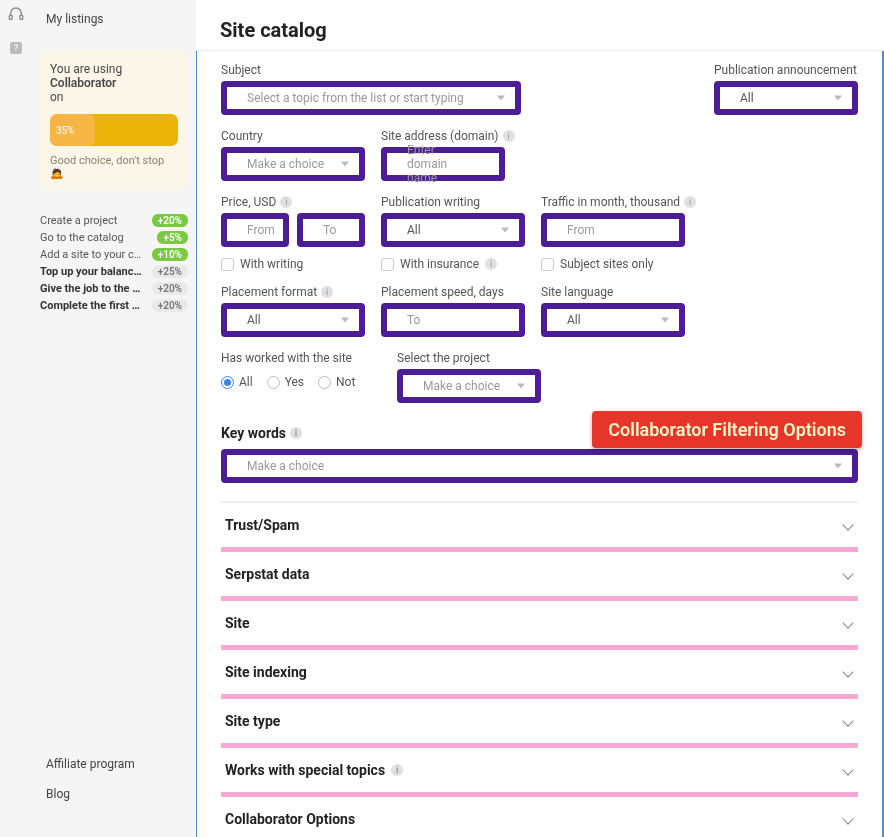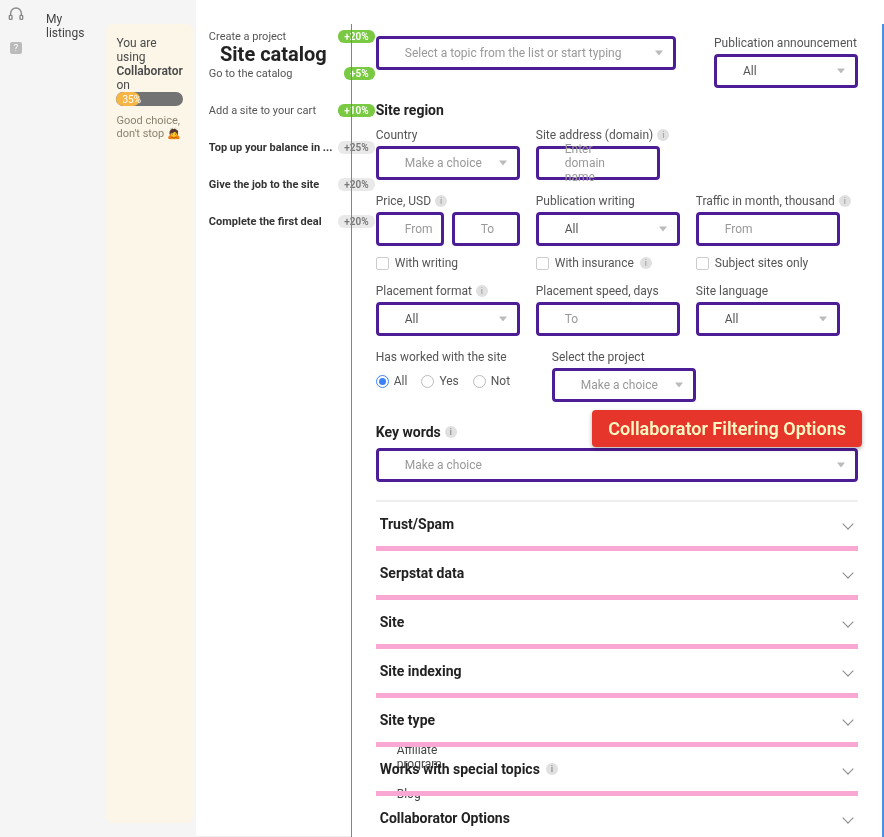--- a/index.html
+++ b/index.html
@@ -23,72 +23,72 @@
     padding-top: 6px;
     gap: 18px;
   }
   .rail-icon { width: 16px; height: 16px; color: #888; }
   
   .sidebar {
     width: 164px;
     background: #f5f5f5;
     padding: 6px 0 14px 0;
     display: flex;
-    flex-direction: row;
+    flex-direction: column;
     font-size: 12px;
   }
   .nav-item { padding: 6px 14px; color: #444; cursor: pointer; }
   .promo-card {
     margin: 18px 8px 0 8px;
     background: #fcf6e9;
     border-radius: 6px;
     padding: 12px 10px 10px 10px;
     color: #4a4a4a;
   }
   .promo-card b { font-weight: 600; }
   .progress-wrap {
-    margin-top: 0;
-    height: 14px;
-    background: #737373;
+    margin-top: 10px;
+    height: 32px;
+    background: #eab308;
     border-radius: 7px;
     position: relative;
     overflow: hidden;
   }
   .progress-fill {
     position: absolute; left:0; top:0; bottom:0;
     background: #f6b545;
     border-radius: 7px;
     display:flex; align-items:center; color:#fff; font-size:10px; padding-left:6px;
   }
   .promo-sub { margin-top:8px; font-size:11px; color:#8a8370; }
-  .task-list { margin-top: 24px; padding: 0 8px; display:flex; flex-direction:column; gap:24px; }
+  .task-list { margin-top: 24px; padding: 0 8px; display:flex; flex-direction:column; gap:4px; }
   .task-row { display:flex; justify-content:space-between; align-items:center; font-size:11px; }
   .task-row .label { color:#555; overflow:hidden; text-overflow:ellipsis; white-space:nowrap; flex:1; margin-right:6px;}
   .task-row.bold .label { font-weight:700; color:#333; }
   .badge { border-radius:6px; padding:1px 6px; font-size:10px; font-weight:600; }
   .badge.green { background:#7ac943; color:#fff; }
   .badge.gray  { background:#e9e9e9; color:#777; }
   .sidebar-footer { margin-top:auto; padding: 0 14px 14px 14px; }
   .sidebar-footer div { padding:8px 0; color:#444; cursor:pointer; }
 
   
-  .main { flex:1; display:flex; flex-direction:row; min-width:0;margin-top:24px; }
+  .main { flex:1; display:flex; flex-direction:column; min-width:0; }
   .page-header { padding: 18px 24px 8px 24px; border-bottom:1px solid #eee; }
   .page-header h1 { font-size:20px; font-weight:700; color:#222; }
   .content {
     flex:1; overflow-y:auto; padding: 12px 24px 24px 24px;
     border-left:1px solid #4a90e2; border-right:2px solid #4a90e2;
   }
   .field-row { display:flex; gap:16px; margin-bottom:14px; flex-wrap:wrap; }
   .field { display:flex; flex-direction:column; gap:4px; }
   .field-label { font-size:12px; color:#555; display:flex; align-items:center; gap:4px; }
   .info-dot { width:12px; height:12px; border-radius:50%; background:#e0e0e0; color:#999; font-size:9px; display:inline-flex; align-items:center; justify-content:center; }
   .select, .input {
-    height:34px; border:3px solid #4c1d95; border-radius:4px; background:#fff;
-    padding:0 28px 0 26px; font-size:12px; color:#999; position:relative;
+    height:34px; border:6px solid #4c1d95; border-radius:4px; background:#fff;
+    padding:0 28px 0 20px; font-size:12px; color:#999; position:relative;
     display:flex; align-items:center; cursor:pointer;
   }
   .input { cursor:text; color:#999; }
   .select::after {
     content:""; position:absolute; right:10px; top:50%; width:0; height:0;
     border-left:4px solid transparent; border-right:4px solid transparent;
     border-top:5px solid #bbb; transform:translateY(-50%);
   }
   .section-title { font-size:14px; font-weight:700; color:#222; margin:12px 0 10px 0; }
   .checkbox-row { display:flex; align-items:center; gap:6px; font-size:12px; color:#555; margin-top:6px;}
@@ -183,33 +183,33 @@
 
 <div class="main">
   <div class="page-header">
     <h1>Site catalog</h1>
   </div>
 
   <div class="content">
 
     <div class="field-row">
       <div class="field" style="flex:1 1 300px;">
+        <div class="field-label">Subject</div>
         <div class="select" style="width:300px;">
           <span>Select a topic from the list or start typing</span>
         </div>
       </div>
       <div class="field" style="width:144px;">
         <div class="field-label">Publication announcement</div>
         <div class="select" style="width:144px;">
           <span style="color:#555;">All</span>
         </div>
       </div>
     </div>
 
-    <div class="section-title">Site region</div>
 
     <div class="field-row">
       <div class="field">
         <div class="field-label">Country</div>
         <div class="select" style="width:144px;">
           <span>Make a choice</span>
         </div>
       </div>
       <div class="field">
         <div class="field-label">

